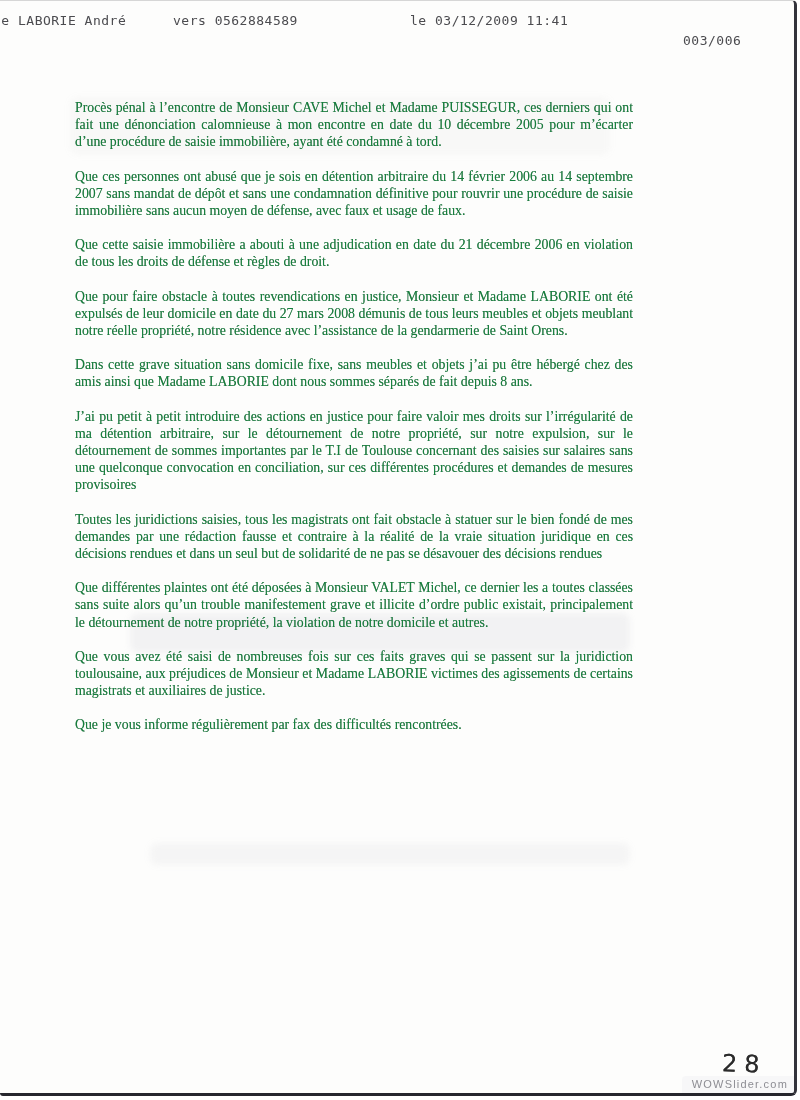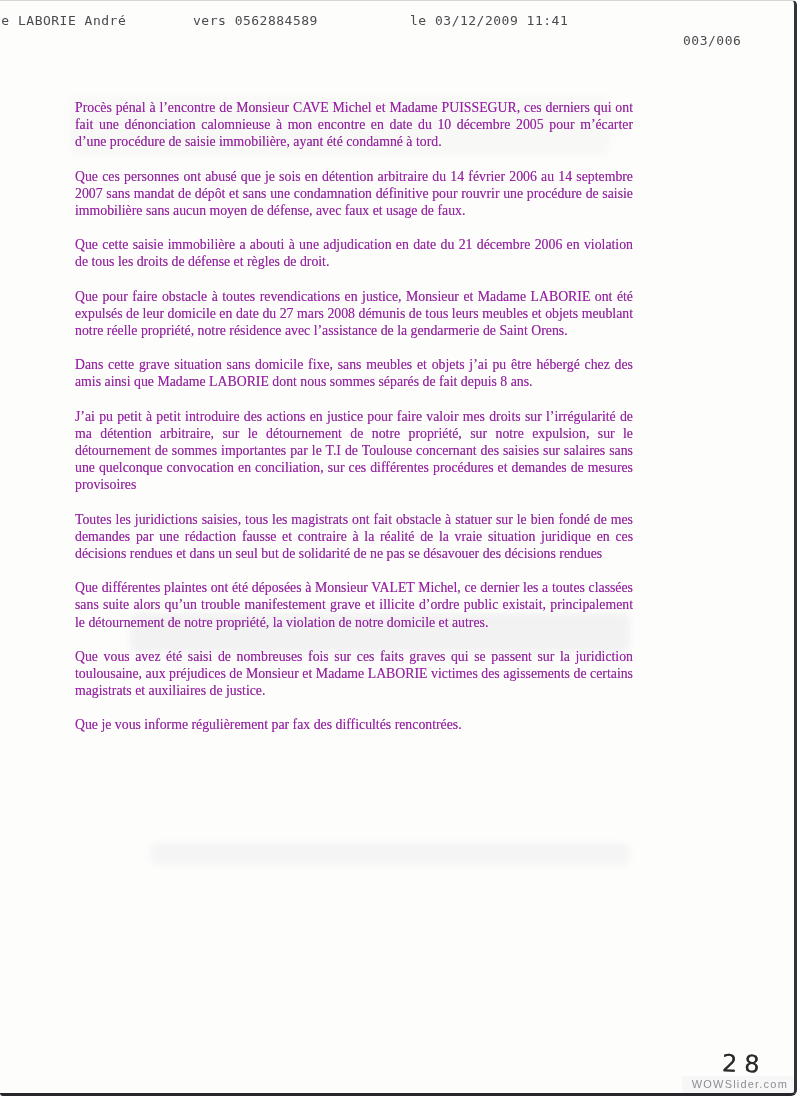--- a/index.html
+++ b/index.html
@@ -30,34 +30,34 @@
     width: 100%;
     height: 20px;
     font-family: "DejaVu Sans Mono", "Liberation Mono", monospace;
     font-size: 13px;
     color: #4b4b4f;
     letter-spacing: 0.5px;
     white-space: nowrap;
   }
   .fax-header span { position: absolute; top: 0; }
   .fh-sender   { left: -7px; }
-  .fh-recipient{ left: 193px; }
+  .fh-recipient{ left: 173px; }
   .fh-date     { left: 410px; }
   .fh-page     { left: 683px; margin-top: 20px; }
 
   
   .page-body {
     position: absolute;
     top: 98px;
     left: 75px;
     width: 558px;
     font-family: "Liberation Serif", "DejaVu Serif", serif;
     font-size: 13.8px;
     line-height: 17.2px;
-    color: #a21caf;
+    color: #15803d;
     text-shadow: 0 0 0.5px rgba(70,70,70,0.55);
   }
   .page-body p {
     margin: 0 0 17px 0;
     text-align: justify;
   }
   
   .smudge {
     position: absolute;
     background: rgba(150,150,162,0.10);

